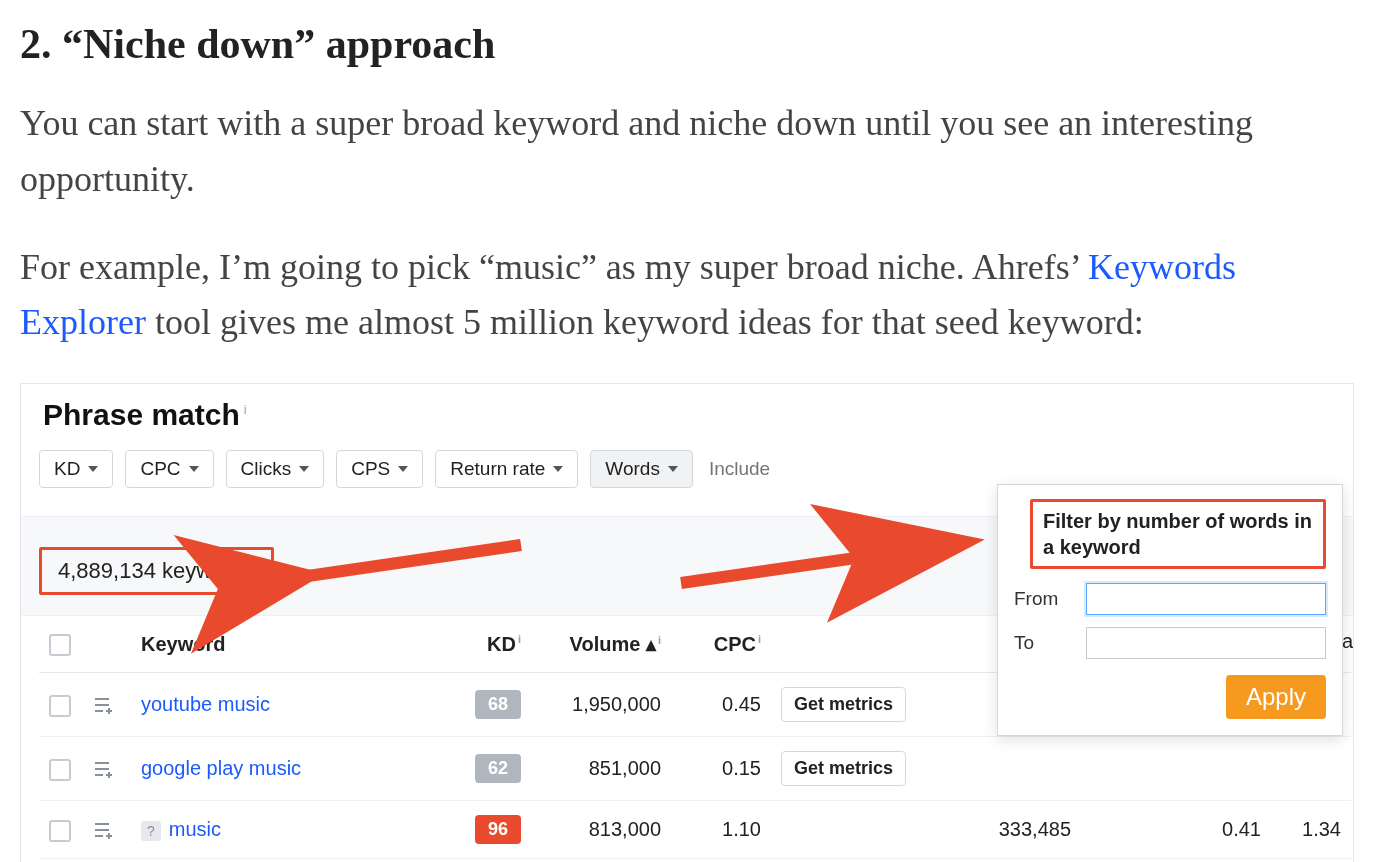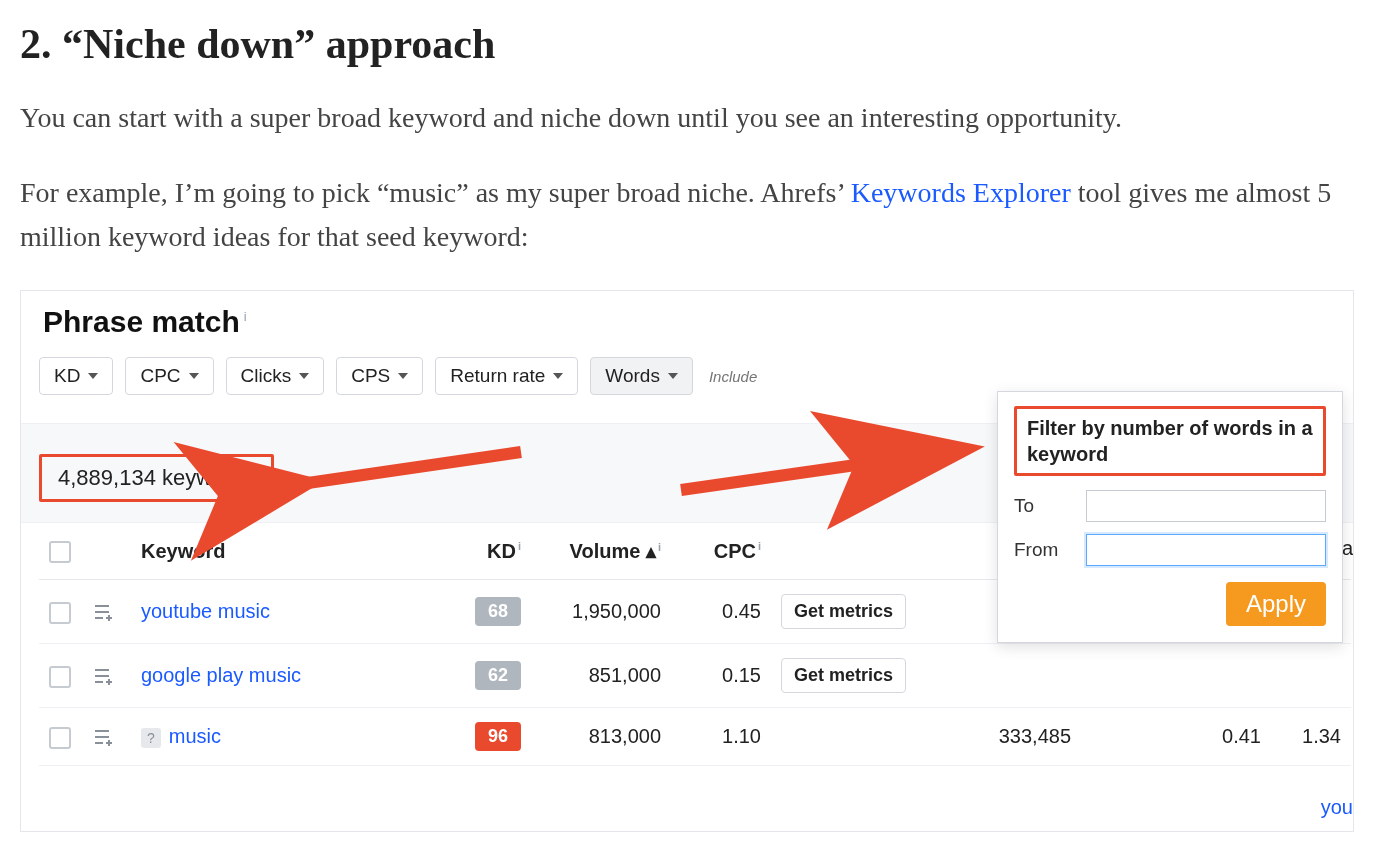--- a/index.html
+++ b/index.html
@@ -11,21 +11,21 @@
     width: 1374px;
     box-sizing: border-box;
   }
   h2.article-heading {
     font-size: 42px;
     font-weight: 700;
     margin: 0 0 28px 0;
     color: #222;
   }
   p.article-paragraph {
-    font-size: 28px;
+    font-size: 36px;
     line-height: 1.55;
     margin: 0 0 32px 0;
     color: #444;
   }
   a.inline-link { color: #1a5aff; text-decoration: none; }
 
   
   .tool-panel {
     position: relative;
     border: 1px solid #e4e6eb;
@@ -71,26 +71,25 @@
   }
   .filter-btn.active { background: #f1f2f4; }
   .chev-down {
     width: 0; height: 0;
     border-left: 5px solid transparent;
     border-right: 5px solid transparent;
     border-top: 6px solid #555;
   }
   .include-field {
     border: none;
-    font-size: 15px;
+    font-size: 19px;
     color: #b91c1c;
     background: transparent;
     padding: 7px 4px;
     outline: none;
-    font-style: italic;
   }
 
   .count-strip {
     margin: 0 -18px;
     background: #f7f8fa;
     padding: 30px 18px 20px 18px;
     border-top: 1px solid #eef0f3;
     border-bottom: 1px solid #eef0f3;
     position: relative;
   }
@@ -184,20 +183,21 @@
     z-index: 5;
   }
   .popover-title-box {
     border: 3px solid #e94a2e;
     padding: 6px 10px;
     font-size: 20px;
     font-weight: 700;
     line-height: 1.3;
     margin-bottom: 14px;
     border-radius: 2px;
+    margin-left: 16px;
   }
   .pop-row { display: flex; align-items: center; gap: 16px; margin-bottom: 12px; }
   .pop-row label { width: 56px; font-size: 19px; color: #333; }
   .pop-input {
     flex: 1;
     border: 1px solid #c6cbd2;
     height: 30px;
     padding: 0 8px;
     font-size: 17px;
   }
@@ -404,23 +404,23 @@
       </tr>
     </tbody>
   </table>
 
   <span class="edge-text" style="right:0; top:246px; color:#222;">a</span>
   <span class="edge-text" style="right:0; bottom:12px;">you</span>
 
   <div class="popover clearfix">
     <div class="popover-title-box">Filter by number of words in a keyword</div>
     <div class="pop-row">
+      <label>From</label>
+      <input class="pop-input focus" value="" style="">
+    </div>
+    <div class="pop-row">
       <label>To</label>
       <input class="pop-input" value="" style="">
     </div>
-    <div class="pop-row">
-      <label>From</label>
-      <input class="pop-input focus" value="" style="">
-    </div>
     <button class="apply-btn">Apply</button>
   </div>
 
 </div>
 
 </body></html>

